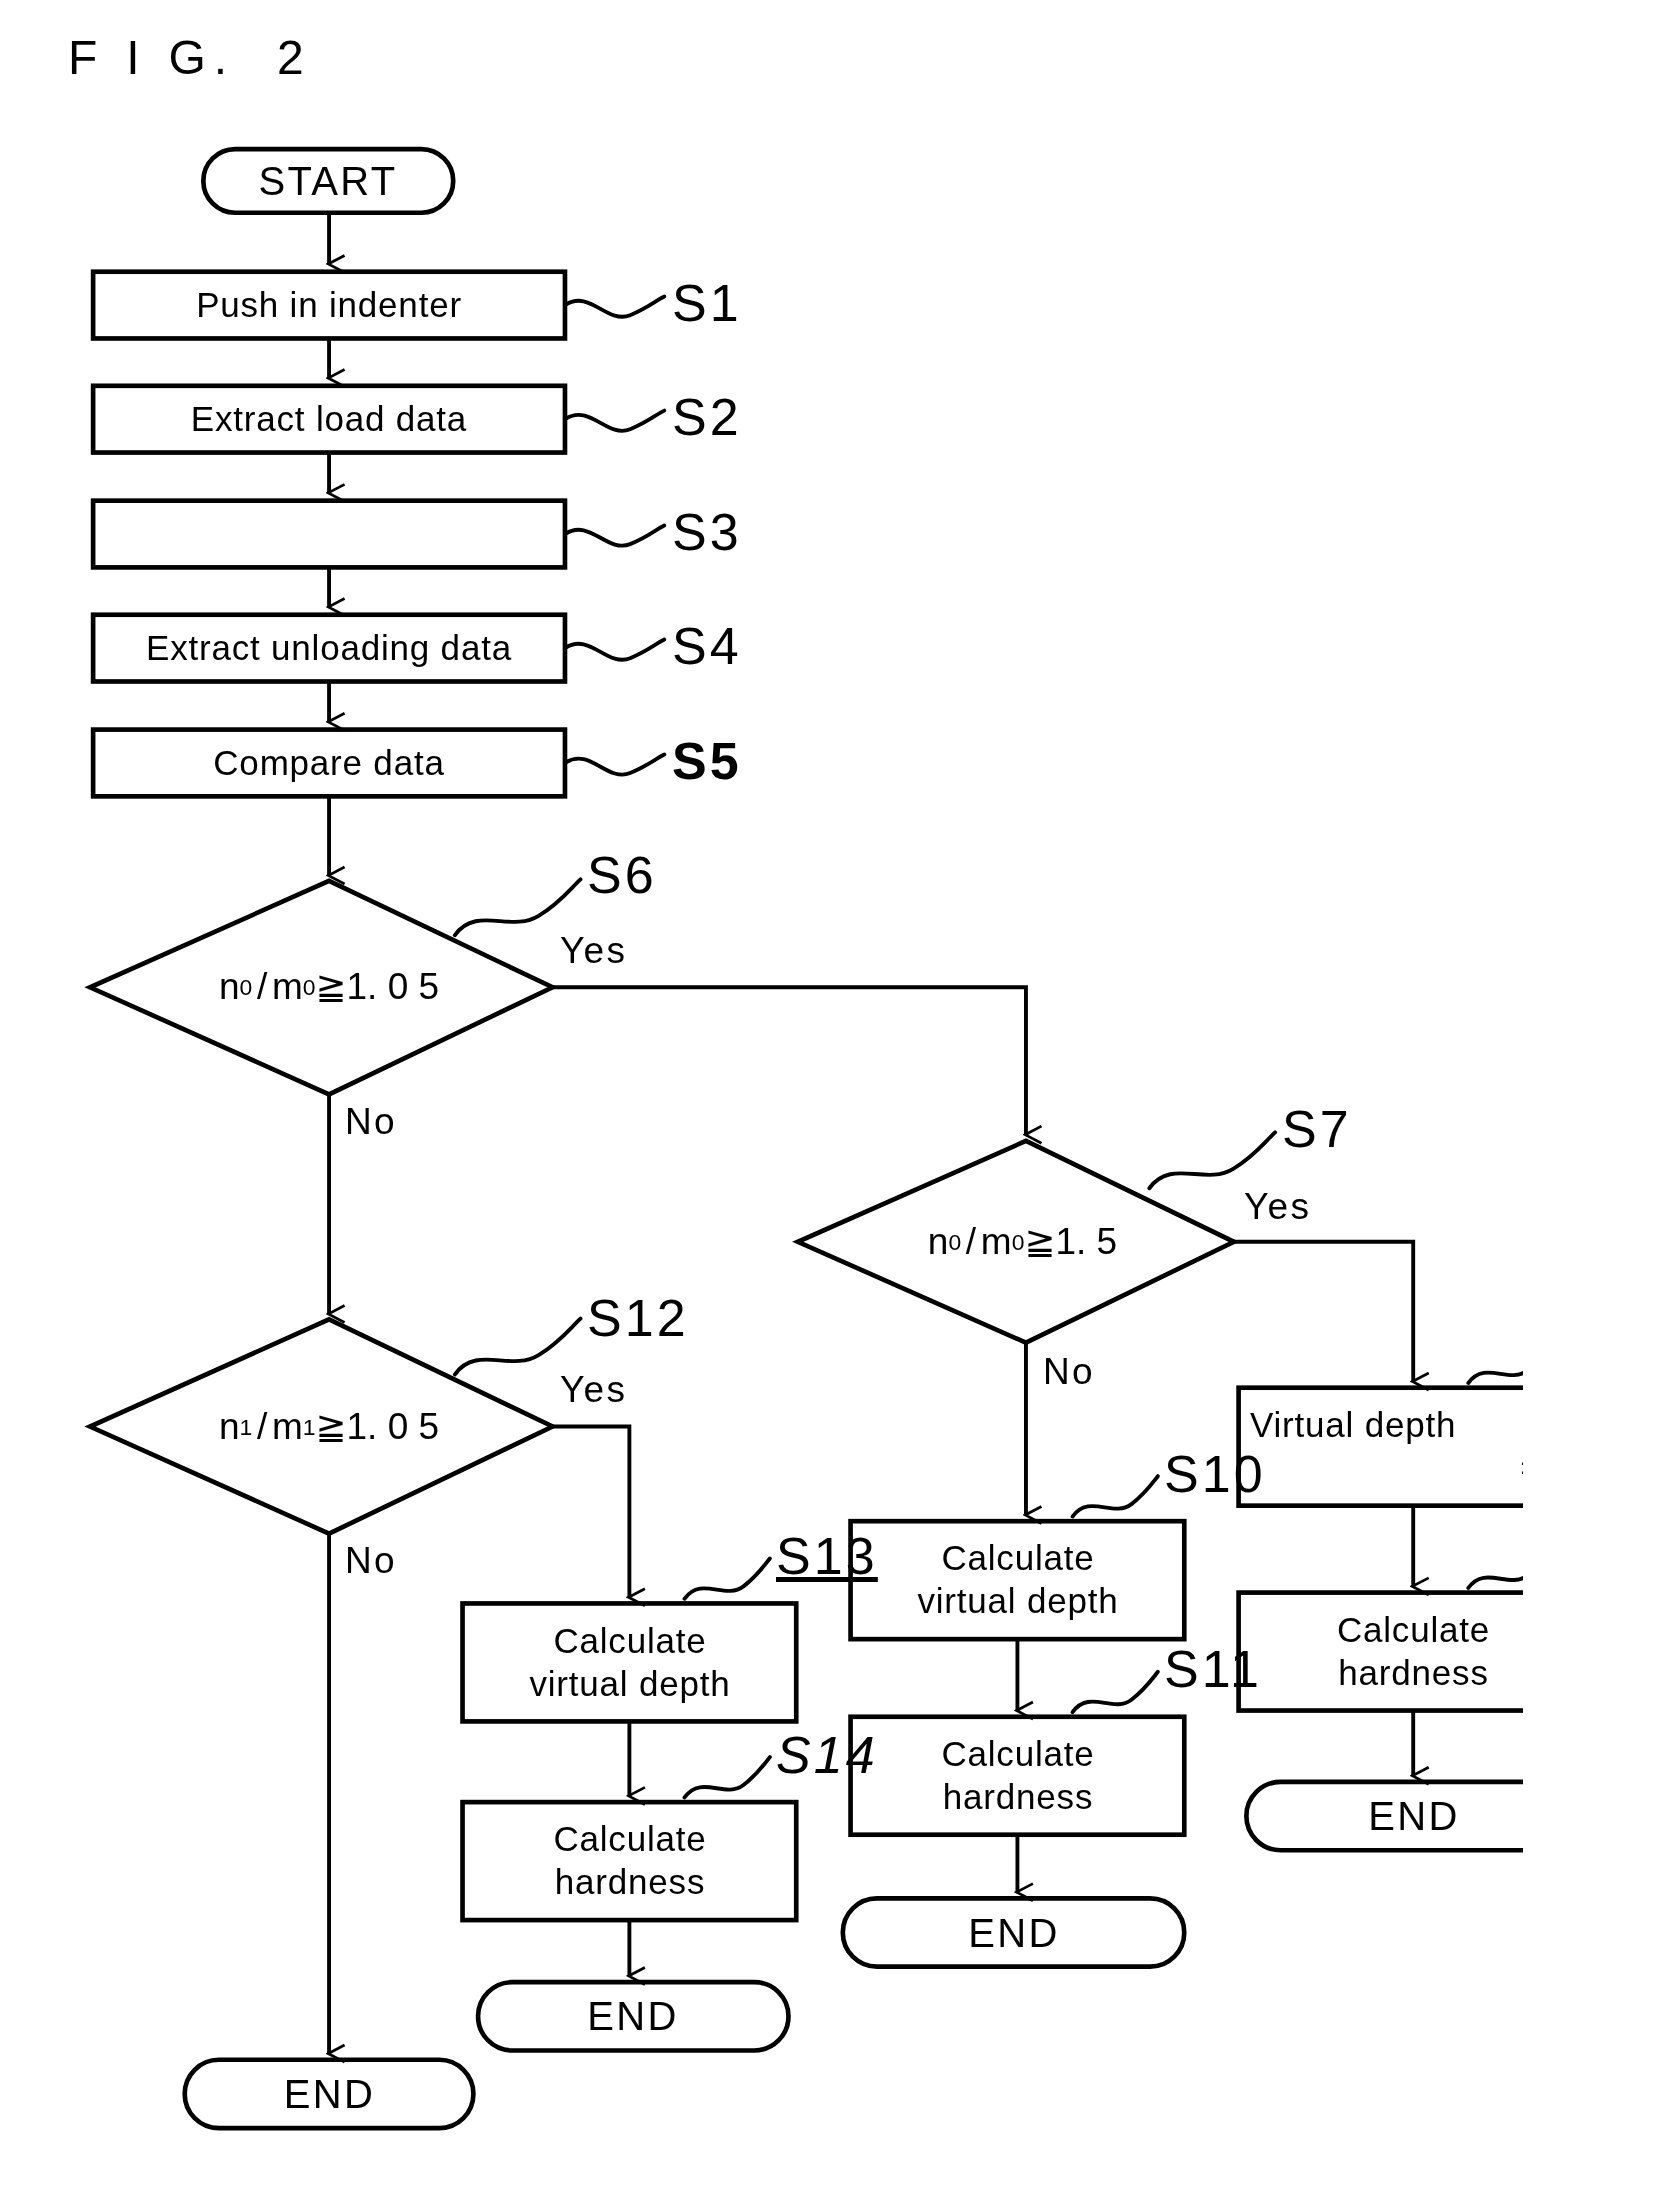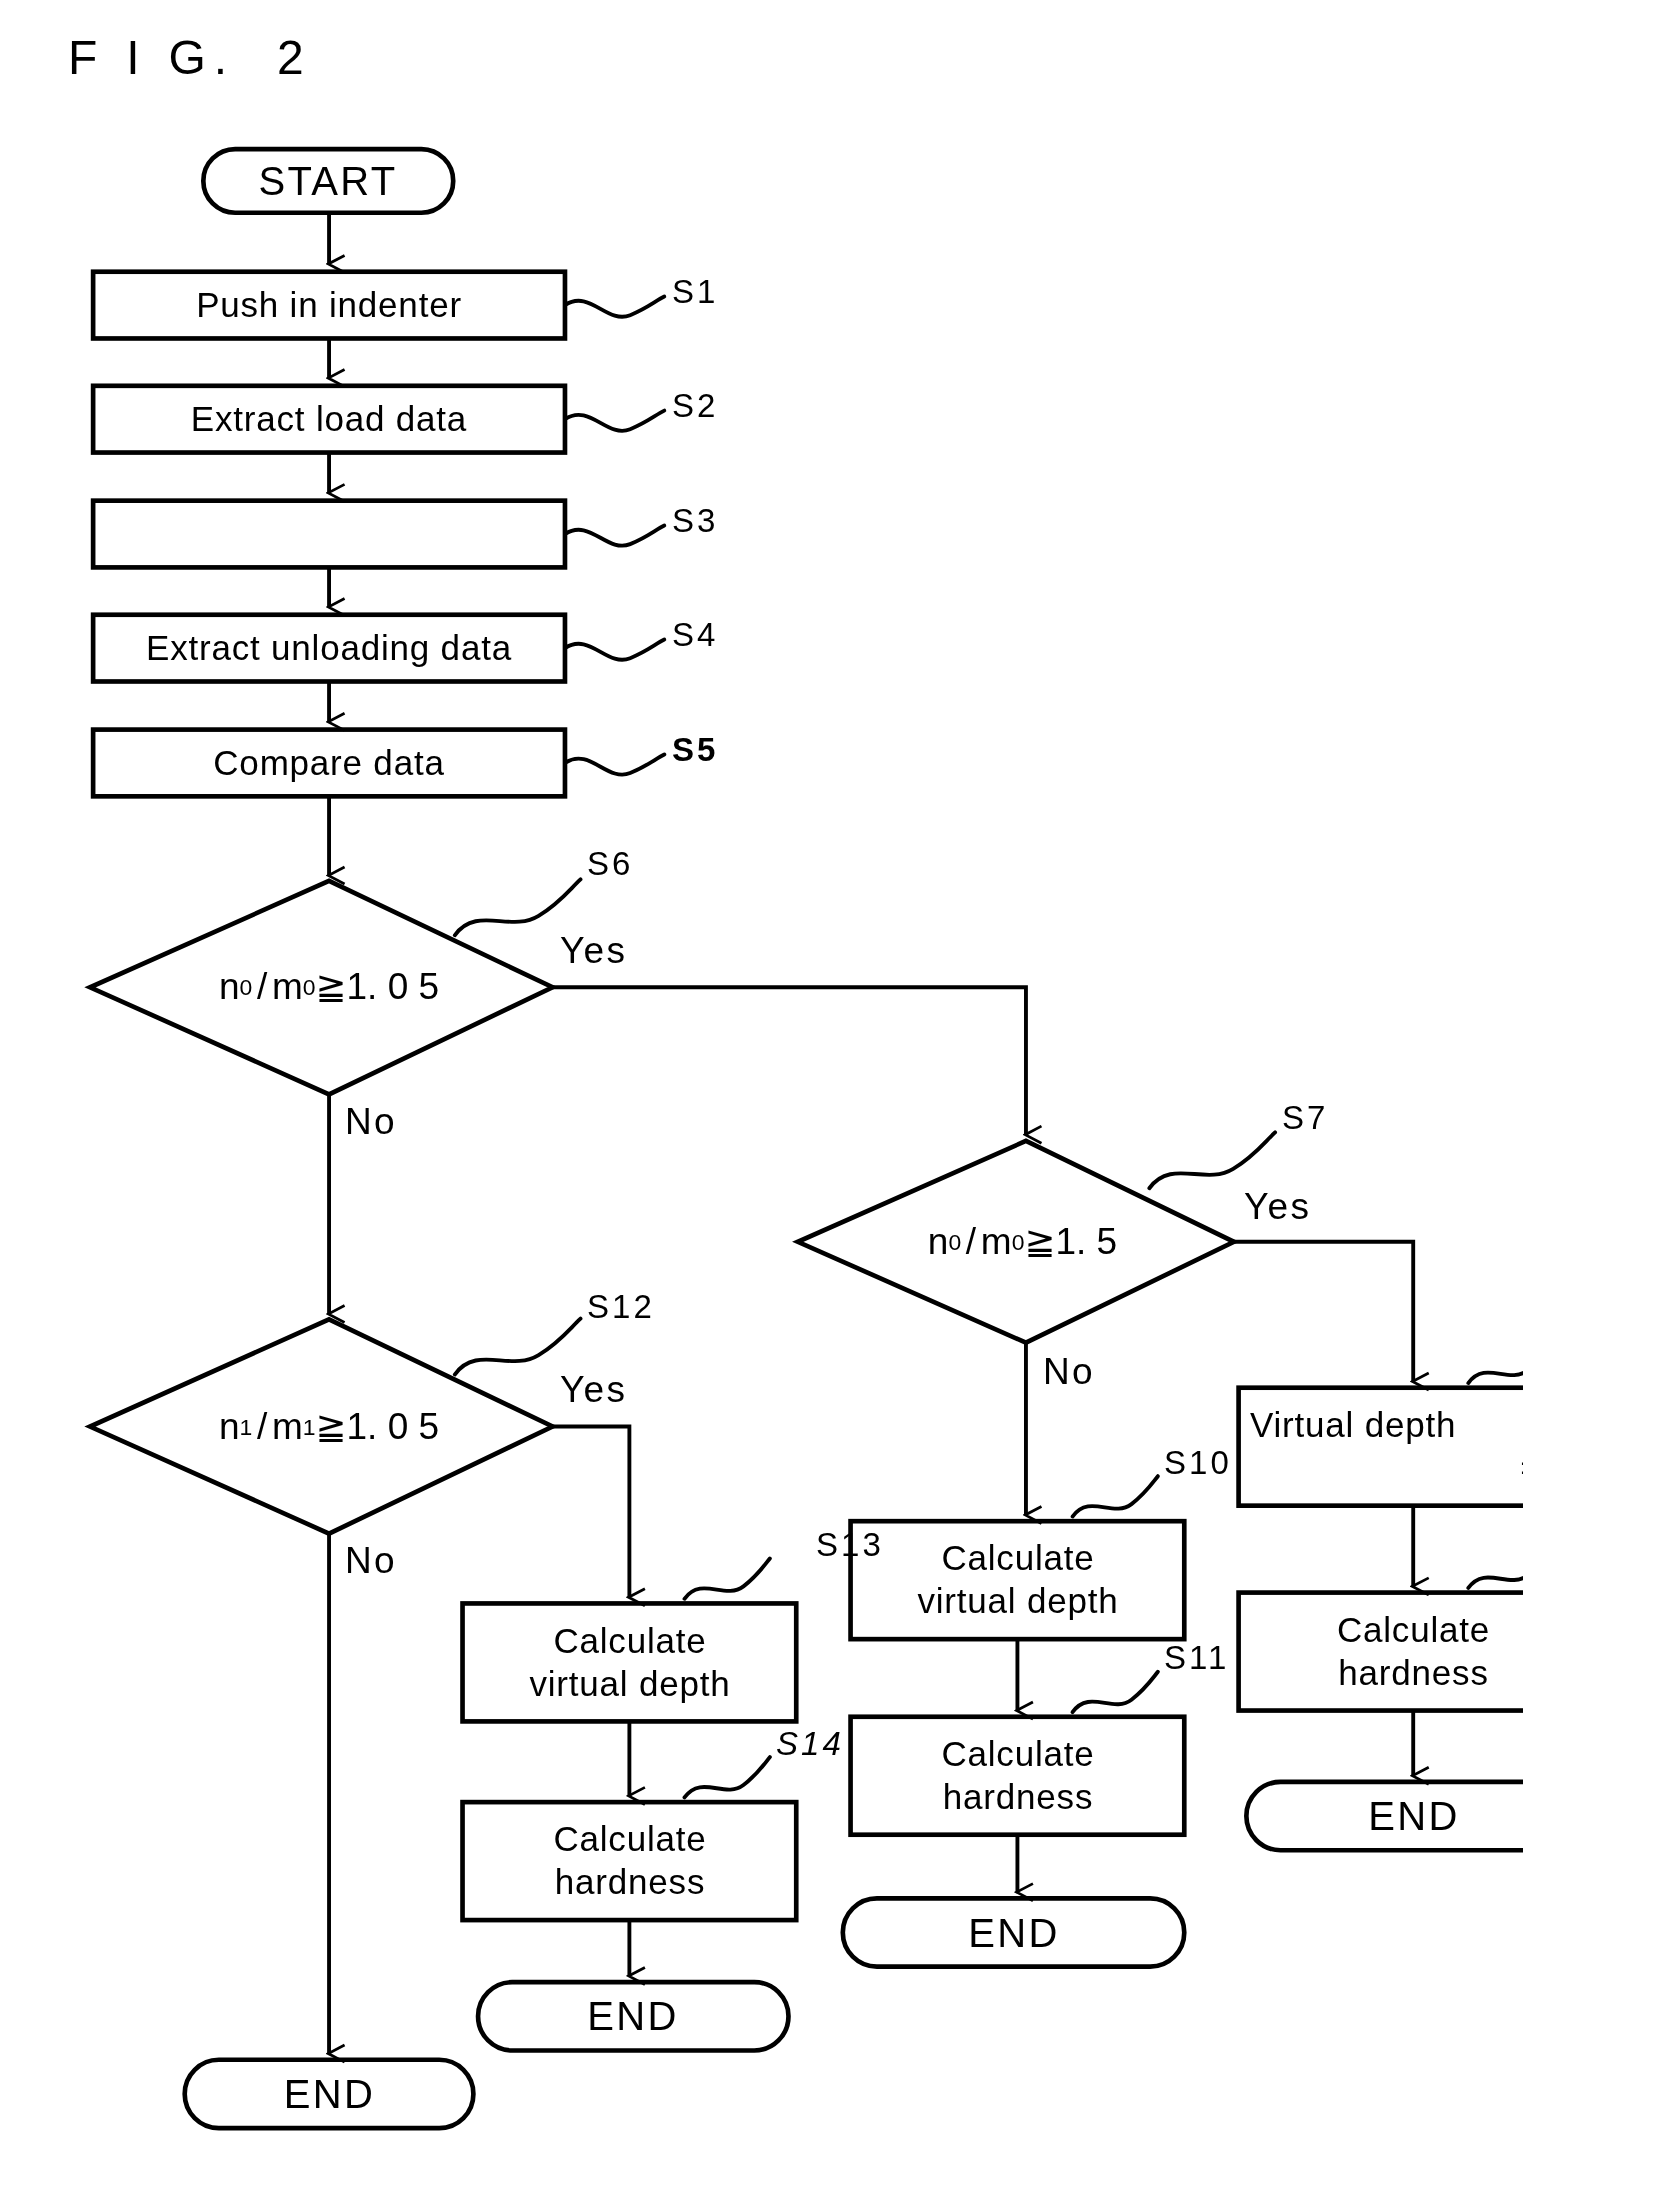--- a/index.html
+++ b/index.html
@@ -59,21 +59,21 @@
     font-size: 37px;
     letter-spacing: 0px;
     white-space: nowrap;
   }
   .dec-text sub {
     font-size: 0.62em;
     vertical-align: -0.18em;
   }
   .step-label {
     position: absolute;
-    font-size: 33px;
+    font-size: 52px;
     letter-spacing: 3.1px;
     white-space: pre;
   }
   .branch-label {
     position: absolute;
     font-size: 37px;
     letter-spacing: 2.3px;
     white-space: pre;
   }
   .s8line1 { display:block; text-align:left; }
@@ -253,21 +253,21 @@
   <div class="step-label" style="left:672px; top:502px;">S3</div>
   <div class="step-label" style="left:672px; top:616px;">S4</div>
   <div class="step-label" style="left:672px; top:731px;font-weight:bold;">S5</div>
   <div class="step-label" style="left:587px; top:845px;">S6</div>
   <div class="step-label" style="left:1282px; top:1099px;">S7</div>
   <div class="step-label" style="left:1528px; top:1310px;">S8</div>
   <div class="step-label" style="left:1560px; top:1515px;">S9</div>
   <div class="step-label" style="left:1164px; top:1444px;">S10</div>
   <div class="step-label" style="left:1164px; top:1639px;">S11</div>
   <div class="step-label" style="left:587px; top:1288px;">S12</div>
-  <div class="step-label" style="left:816px; top:1526px;">S13</div>
+  <div class="step-label" style="left:776px; top:1526px;text-decoration:underline;">S13</div>
   <div class="step-label" style="left:776px; top:1725px;font-style:italic;">S14</div>
 
   <div class="branch-label" style="left:560px;  top:930px;">Yes</div>
   <div class="branch-label" style="left:345px;  top:1101px;">No</div>
   <div class="branch-label" style="left:1244px; top:1186px;">Yes</div>
   <div class="branch-label" style="left:1043px; top:1351px;">No</div>
   <div class="branch-label" style="left:560px;  top:1369px;">Yes</div>
   <div class="branch-label" style="left:345px;  top:1540px;">No</div>
 
 </div>

